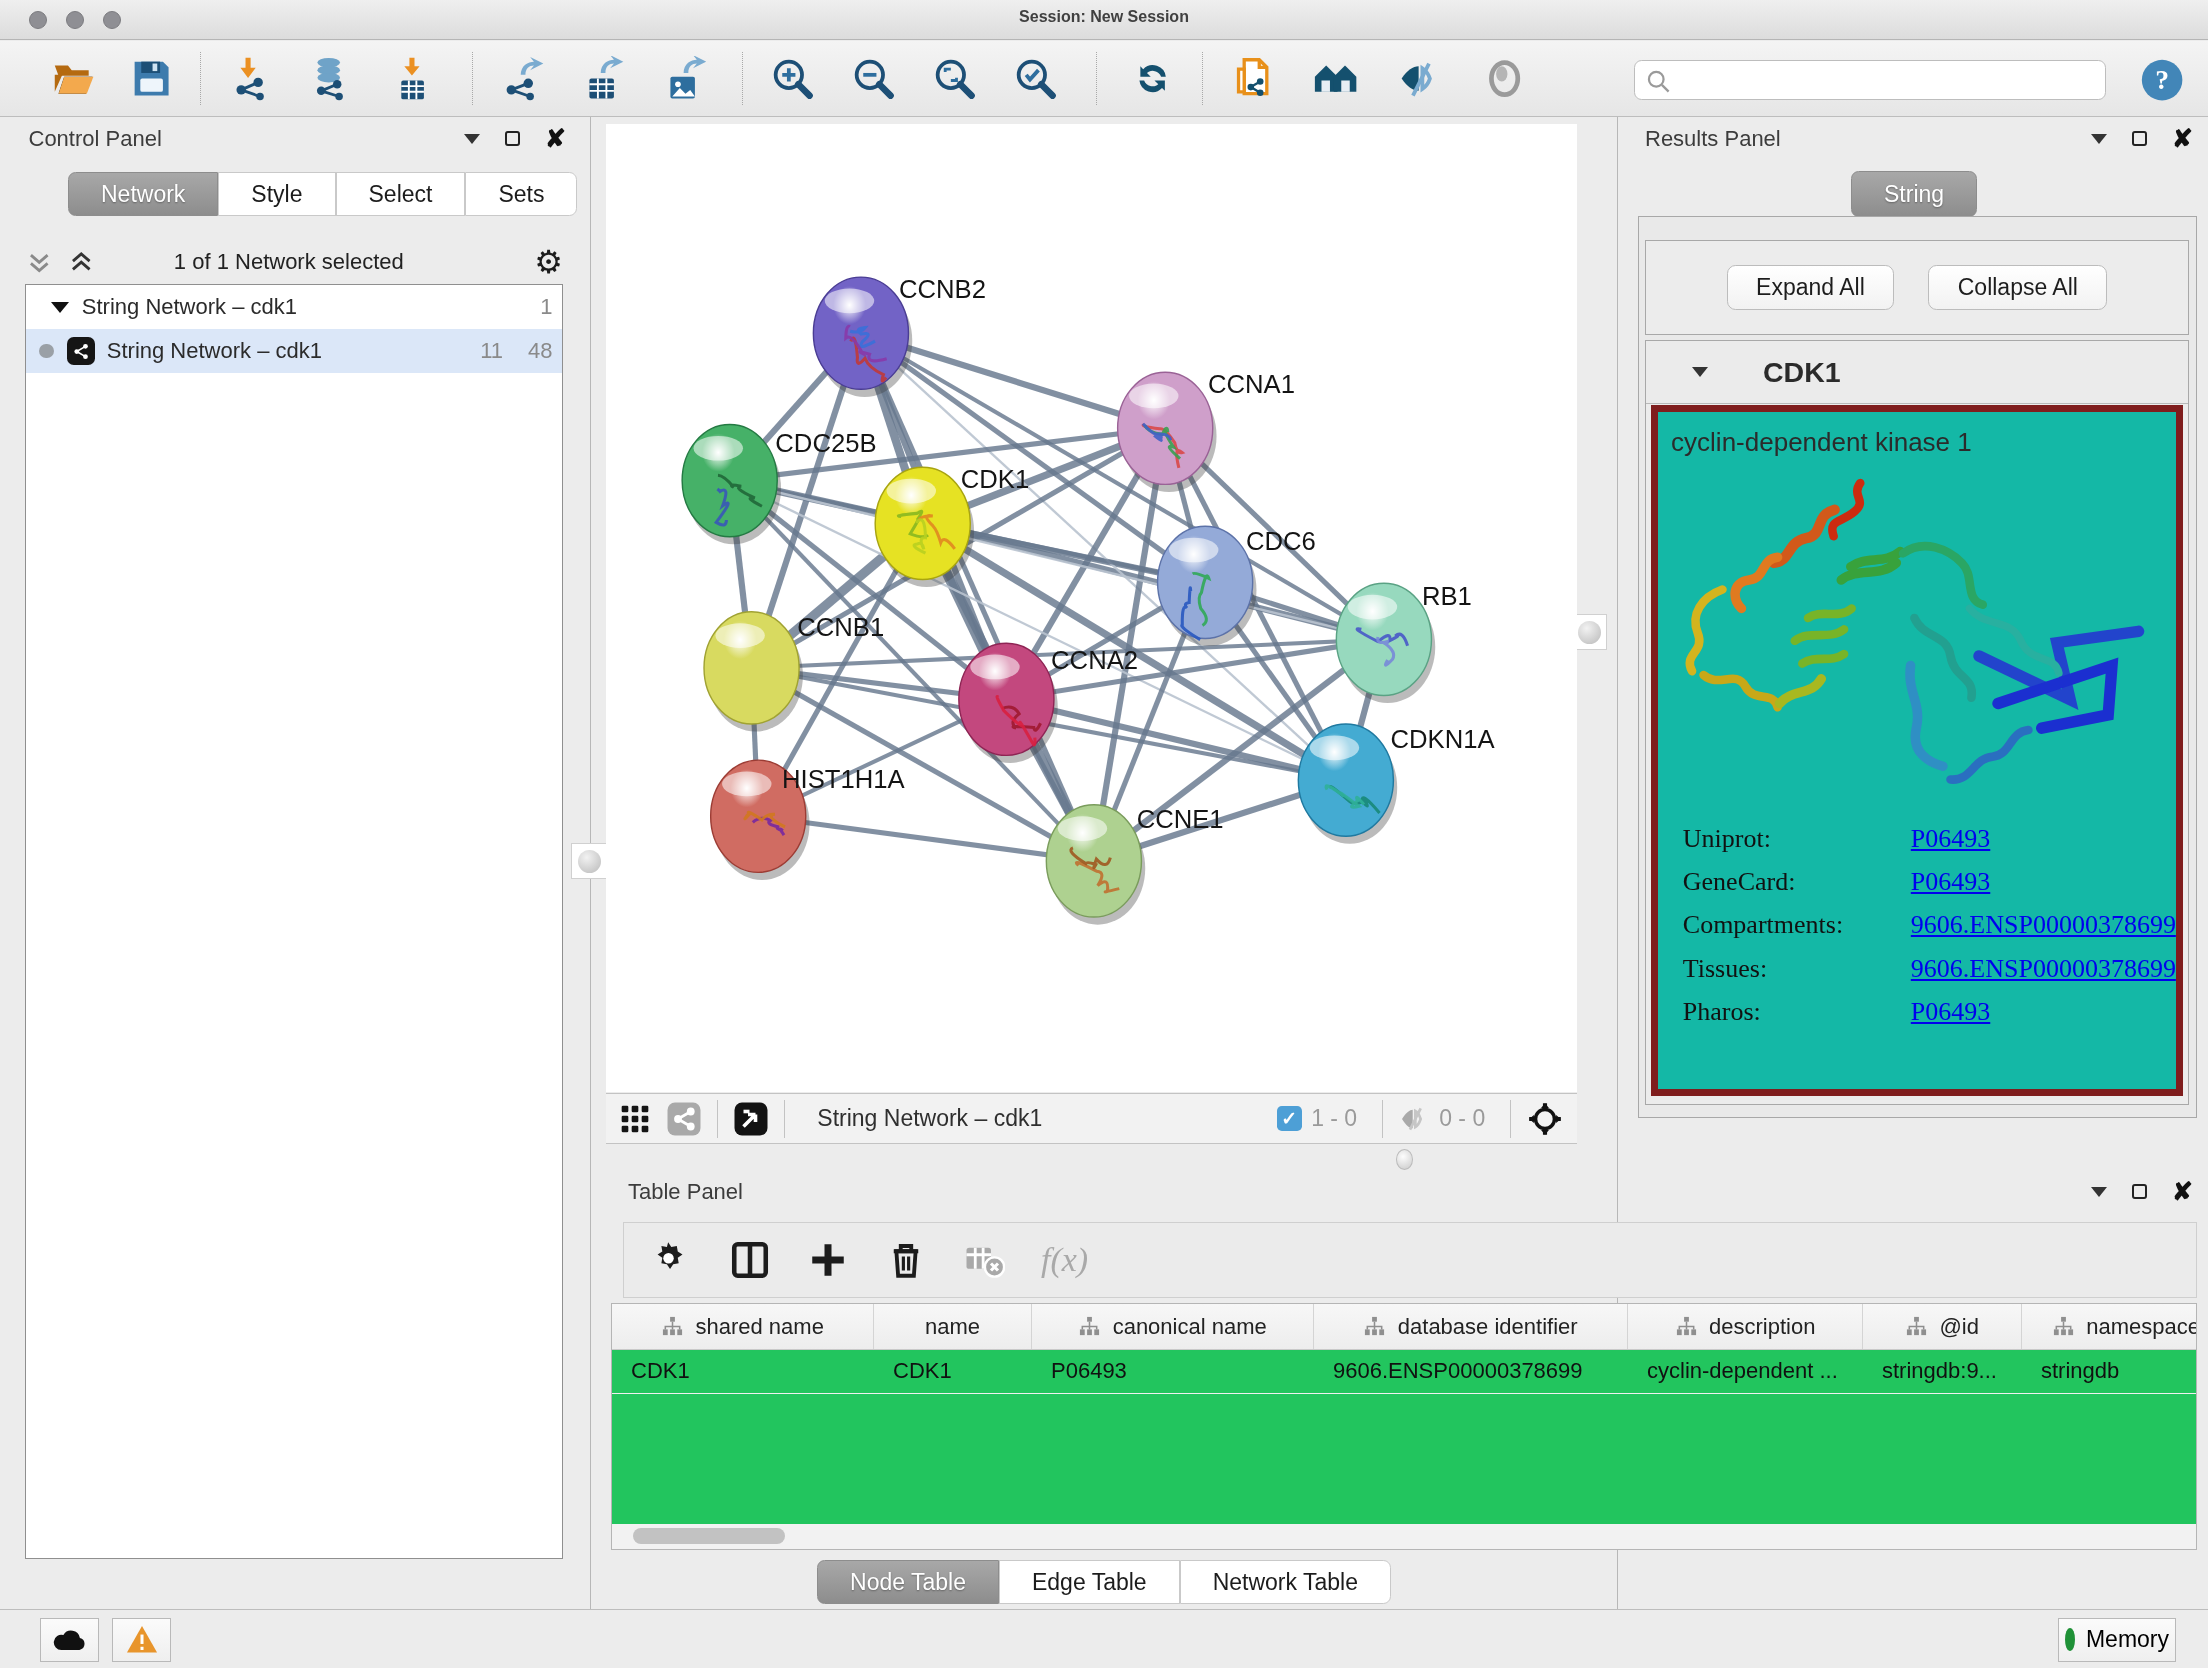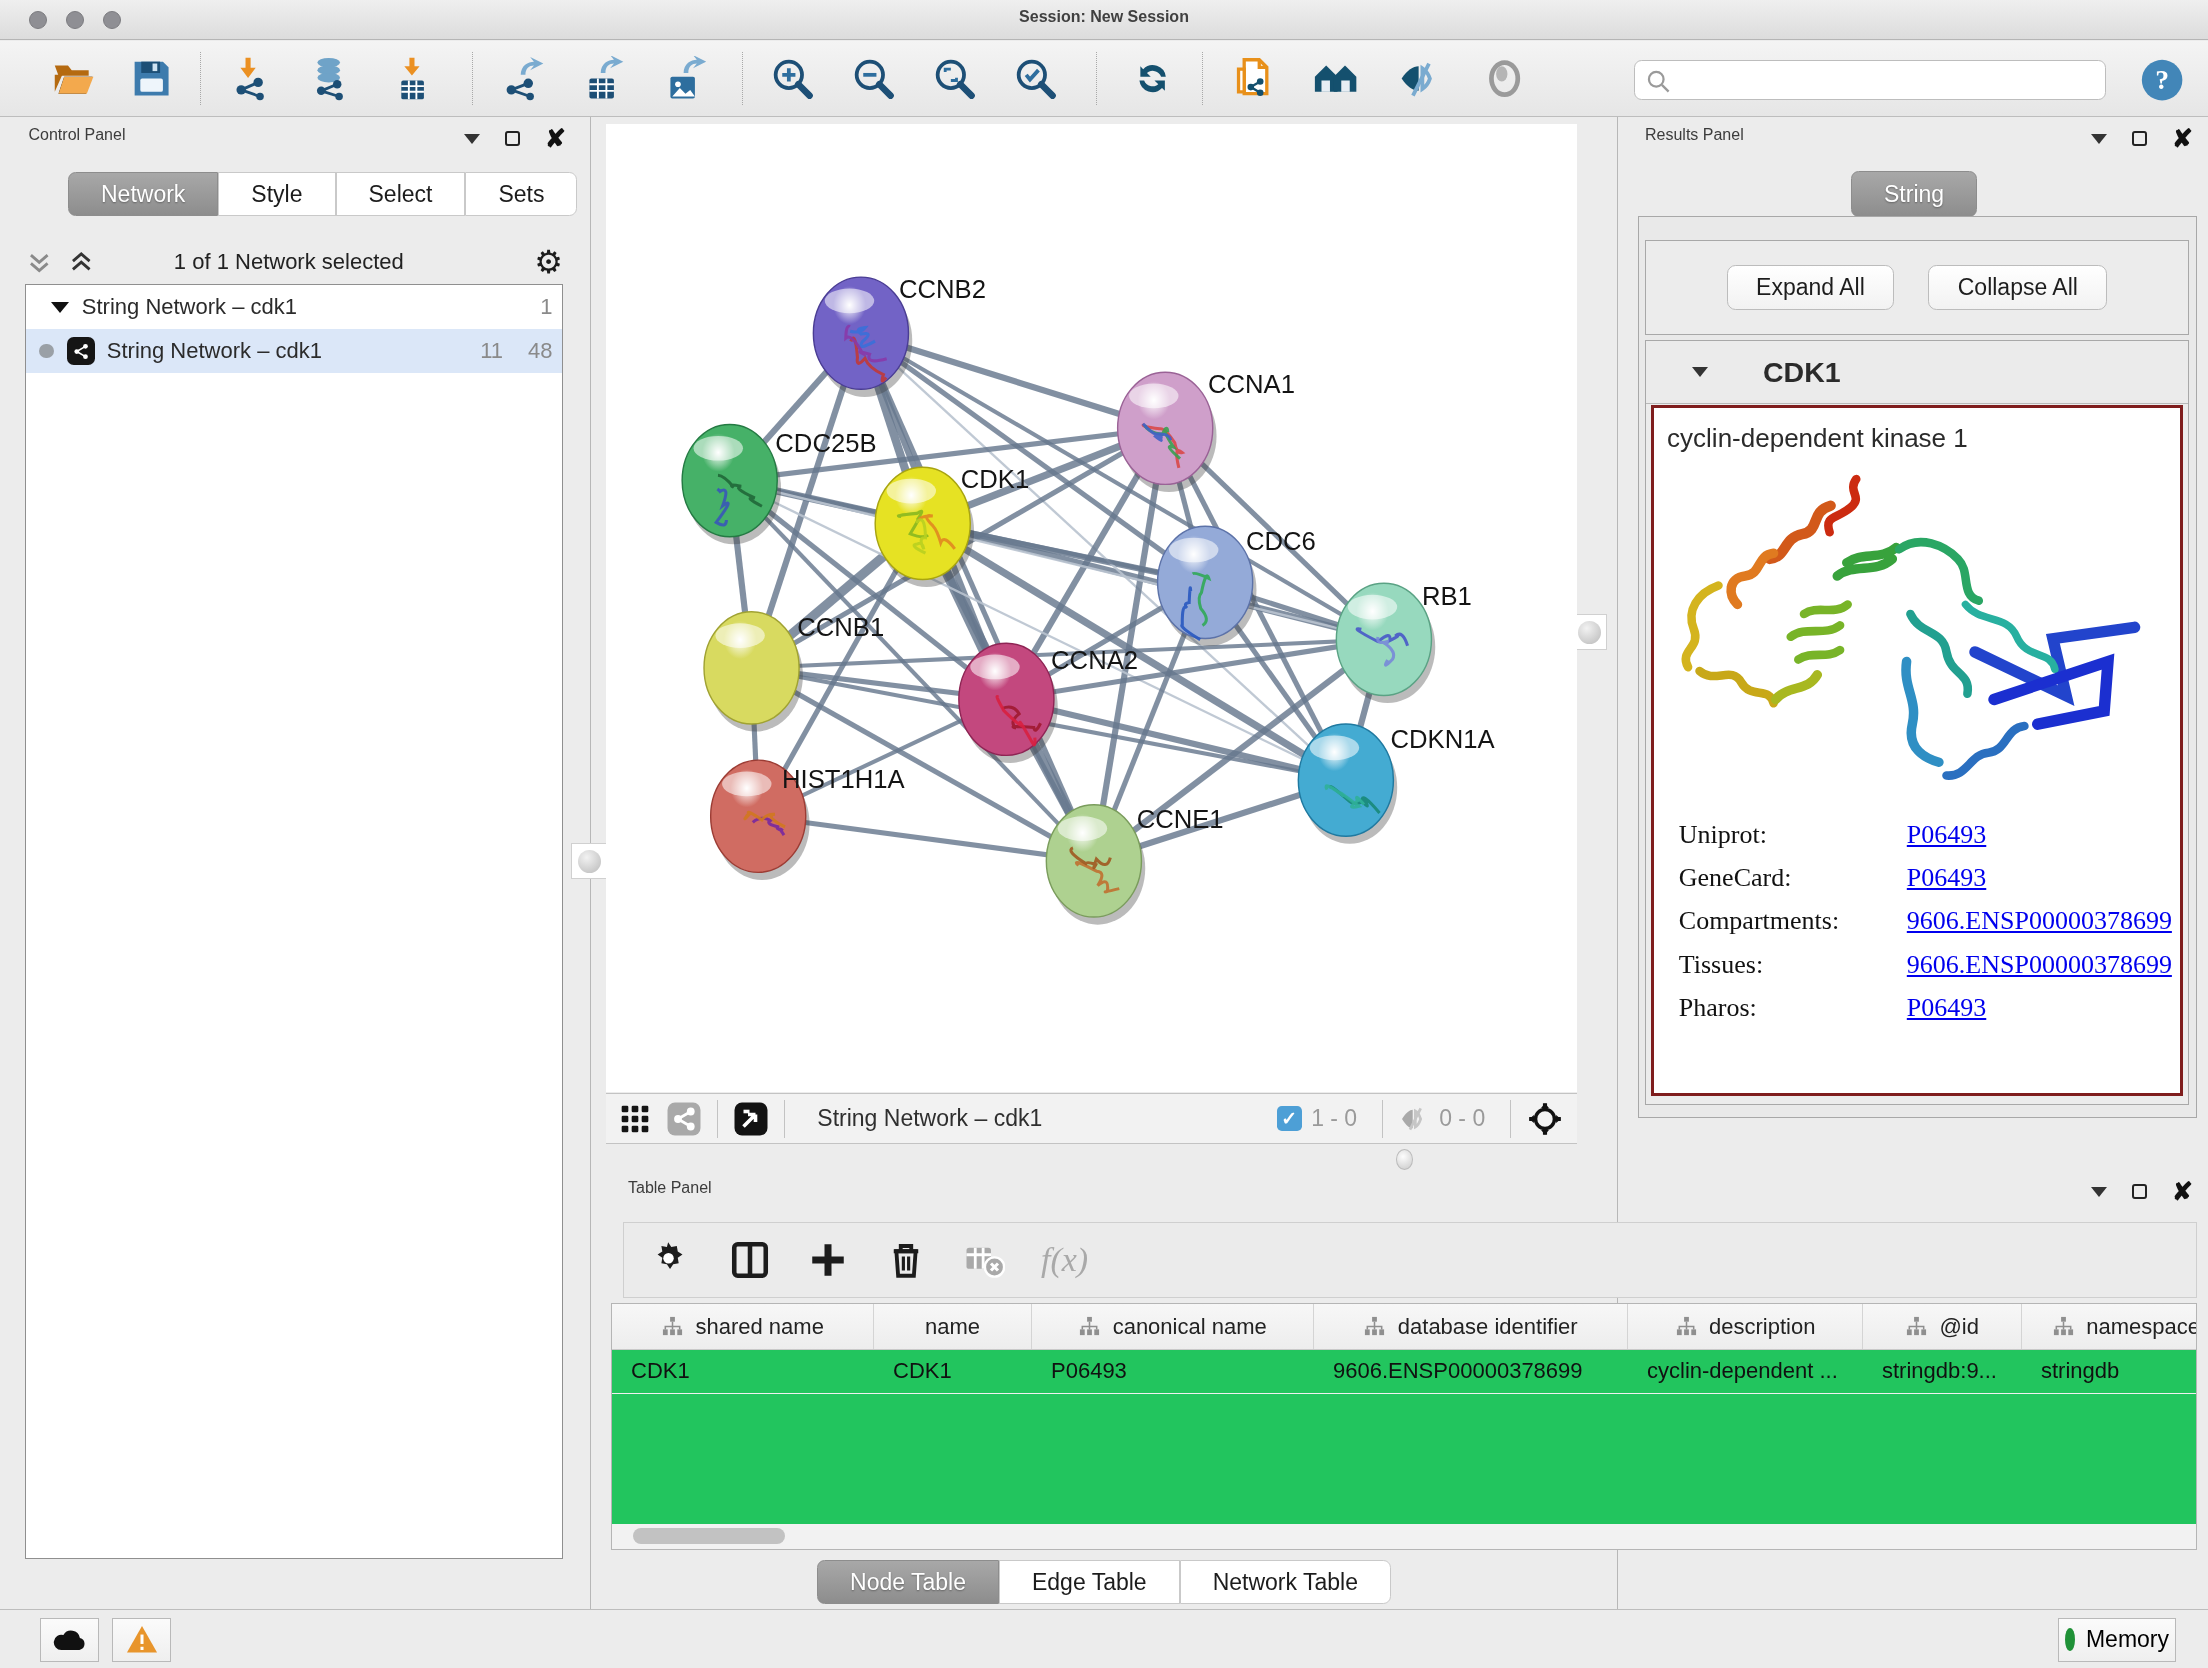--- a/index.html
+++ b/index.html
@@ -19,21 +19,21 @@
   .tb-btn{position:absolute;top:13.3px;width:49px;height:49px;border:none;background:transparent;
     padding:1.9px;cursor:pointer;}
   .tb-btn svg{width:100%;height:100%;}
   .tb-sep{position:absolute;top:11.4px;width:0;height:53px;border-left:1.9px dotted #a8a8a8;}
   .searchbox{position:absolute;left:1634px;top:19px;width:472px;height:40px;background:#fff;
     border:1px solid #bdbdbd;border-radius:7.6px;}
   .searchbox input{position:absolute;left:42px;top:1.9px;width:418px;height:32px;border:none;
     outline:none;font-size:21px;background:transparent;}
   .search-glyph{position:absolute;left:9.5px;top:6.7px;}
   
-  .panel-title{position:absolute;font-size:16px;color:#3c3c3c;}
+  .panel-title{position:absolute;font-size:22px;color:#3c3c3c;}
   .panel-ctrls{position:absolute;display:flex;gap:25px;align-items:center;}
   .pc-arrow{width:0;height:0;border-left:8.6px solid transparent;border-right:8.6px solid transparent;
     border-top:10.5px solid #333;}
   .pc-float{width:15px;height:15px;border:2.4px solid #222;border-radius:2.9px;}
   .pc-close{font-size:25px;font-weight:bold;color:#111;line-height:15px;}
   .tab{height:44px;padding:0 32px;display:flex;align-items:center;justify-content:center;
     font-size:23px;background:#fff;border:1px solid #c9c9c9;color:#1c1c1c;cursor:pointer;}
   .tab.sel{background:linear-gradient(#a8a8a8,#8d8d8d);color:#fff;border-color:#8d8d8d;
     text-shadow:0 1px 1.9px rgba(0,0,0,.35);}
   
@@ -71,22 +71,22 @@
     display:flex;align-items:center;justify-content:center;}
   .handle-box .ball{width:23px;height:23px;border-radius:50%;
     background:radial-gradient(circle at 38% 32%,#f2f2f2,#b9b9b9);}
   .vdivider{position:absolute;top:117px;height:1492px;border-left:1.9px solid #b7b7b7;}
   
   .res-box{position:absolute;border:1px solid #a8a8a8;}
   .btn{background:linear-gradient(#ffffff,#f2f2f2);border:1px solid #bcbcbc;border-radius:8.6px;
     font-size:23px;color:#1d1d1d;padding:7.6px 28.5px;cursor:pointer;}
   .cdk-header{position:absolute;left:0;top:0;right:0;height:63px;display:flex;align-items:center;
     background:#ebebeb;border-bottom:1px solid #b9b9b9;}
-  .cdk-body{position:absolute;left:4.8px;top:64px;right:4.8px;bottom:7.6px;background:#ffffff;
-    border:3px solid #7f1d1d;overflow:hidden;}
+  .cdk-body{position:absolute;left:4.8px;top:64px;right:4.8px;bottom:7.6px;background:#14b8a6;
+    border:7px solid #7f1d1d;overflow:hidden;}
   .serif{font-family:"Liberation Serif",serif;}
   .xlink-row{display:flex;font-size:26px;margin:13.3px 0 0 25px;}
   .xlink-label{width:228px;color:#111;}
   .xlink-value{color:#0000ee;text-decoration:underline;cursor:pointer;}
   
   .tbl-toolbar{position:absolute;left:623px;top:1222px;width:1574px;height:76px;background:#ebebeb;
     border:1px solid #cfcfcf;display:flex;align-items:center;gap:36px;padding-left:27px;}
   .tbl-toolbar .ic{width:42px;height:42px;}
   .tbl-box{position:absolute;left:611px;top:1303px;width:1586px;height:247px;background:#22c55e;
     border:1px solid #b5b5b5;overflow:hidden;}

